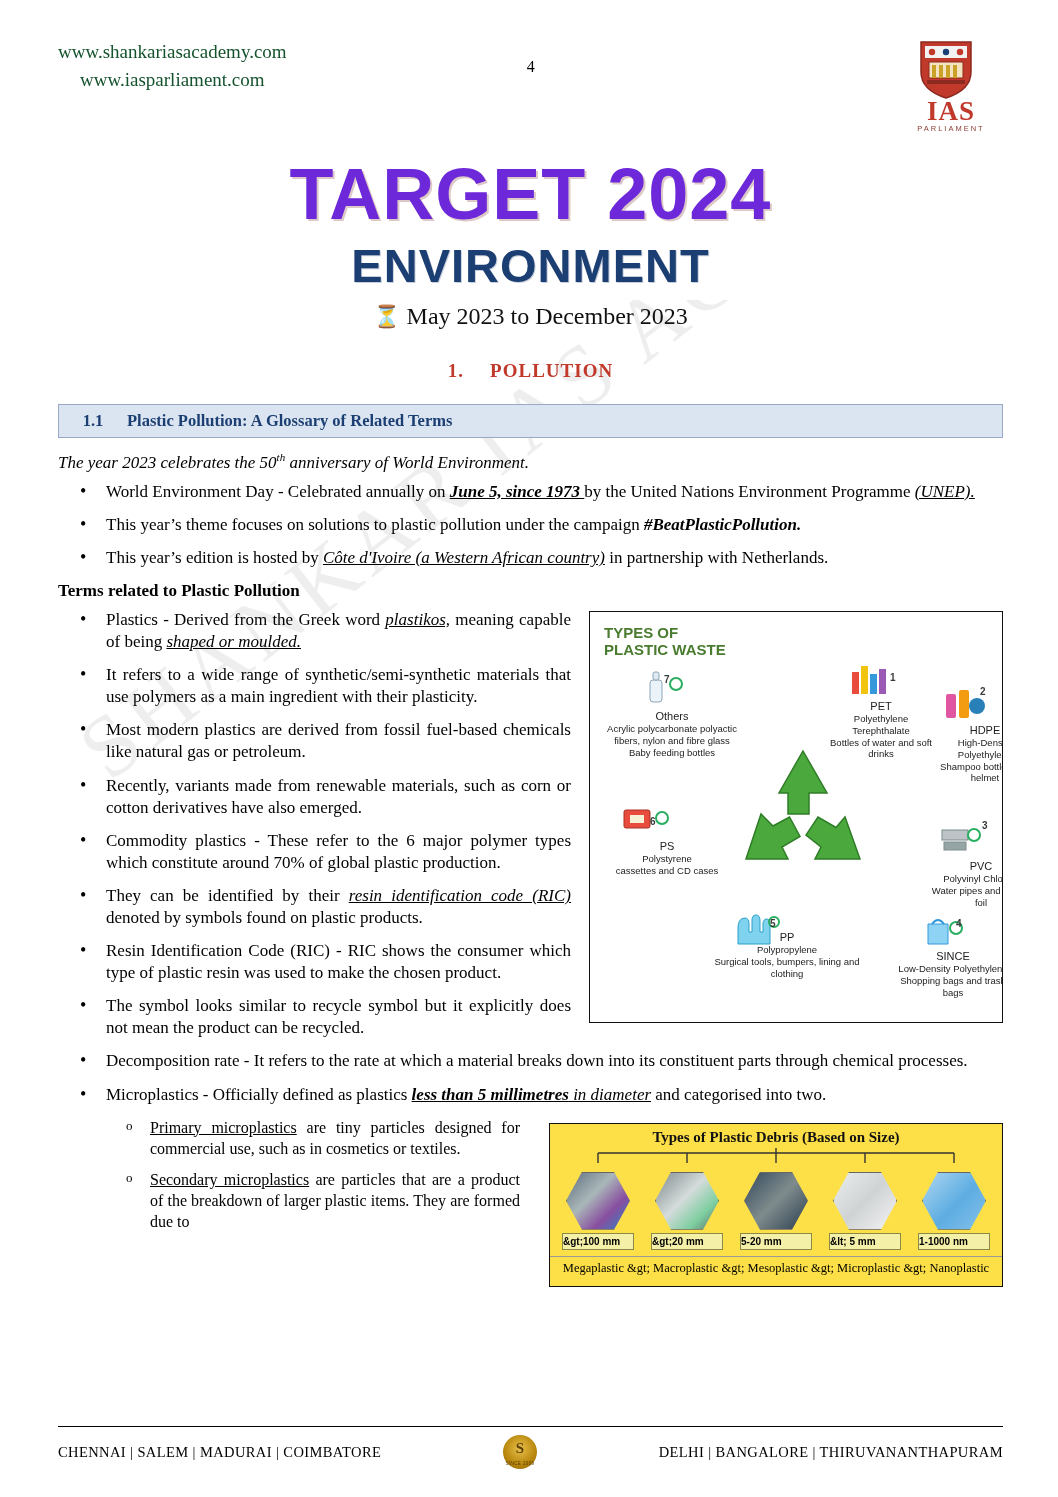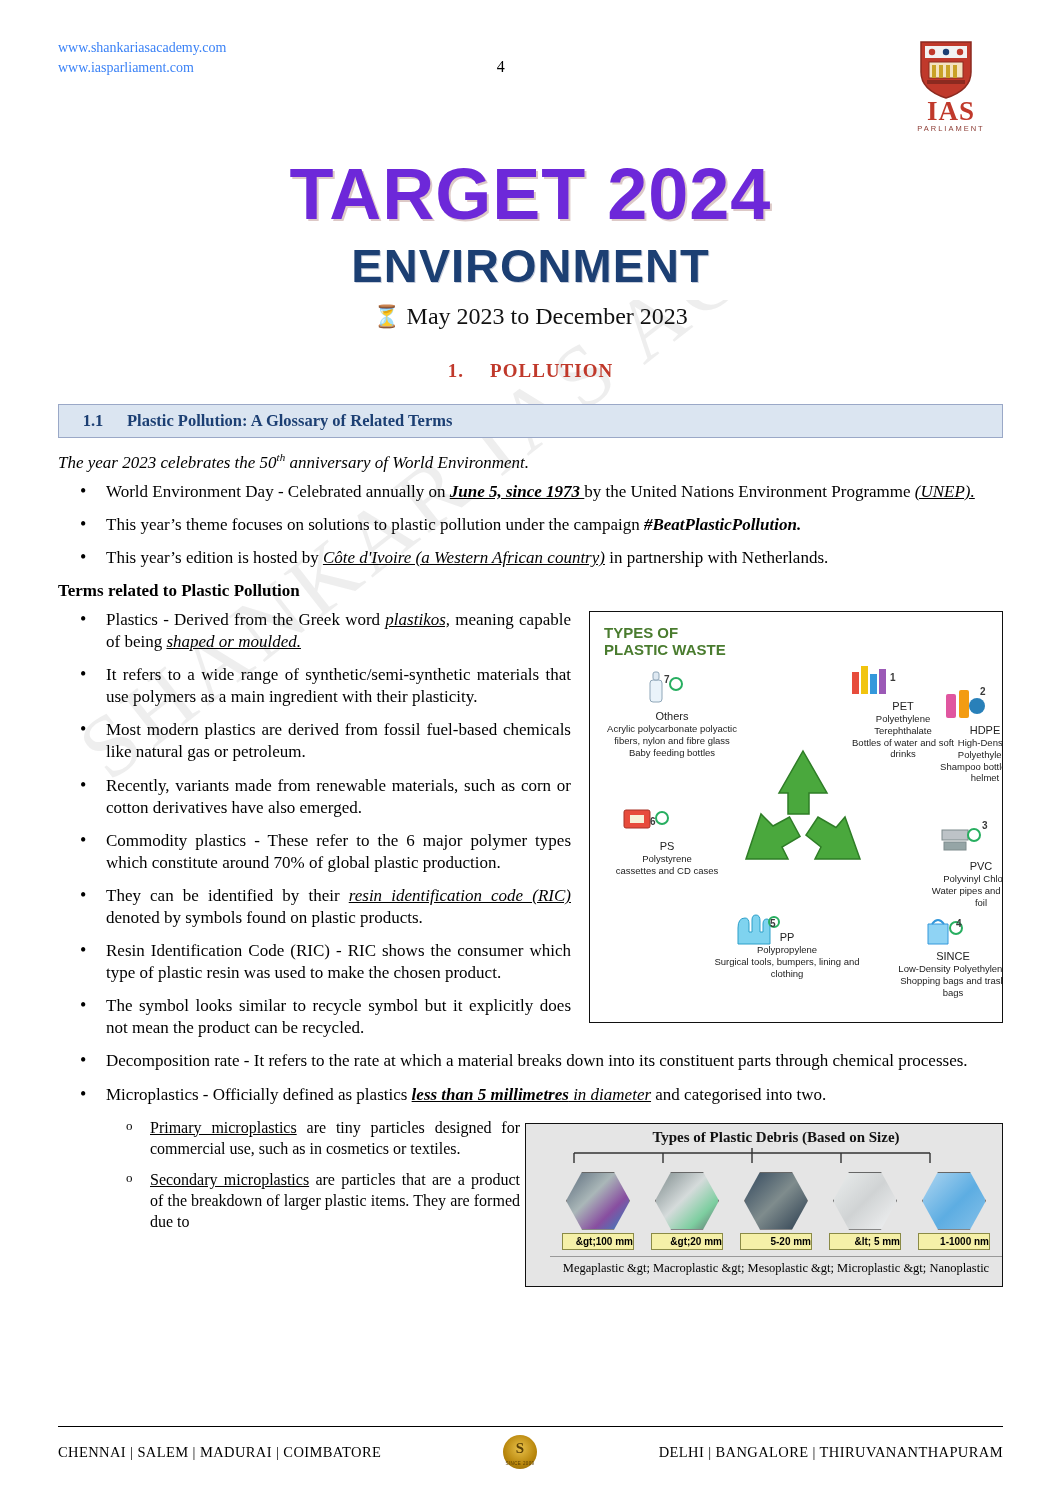--- a/index.html
+++ b/index.html
@@ -52,23 +52,24 @@
 
   
   .header {
     display: flex;
     justify-content: space-between;
     align-items: flex-start;
     height: 86px;
   }
   .header-left {
     font-family: "Liberation Serif", serif;
-    font-size: 14px;
+    font-size: 19px;
     line-height: 1.45;
-    color: #3b82f6;
+    color: #14532d;
+    text-align: center;
   }
   .header-center {
     font-size: 16px;
     padding-top: 20px;
     padding-right: 120px;
   }
   .logo {
     width: 108px;
     height: 104px;
     position: relative;
@@ -238,41 +239,40 @@
     color: #3a3a3a;
   }
 
   .figure2 {
     width: 452px;
     height: 162px;
     border: 1px solid #111;
     position: absolute;
     right: 0;
     bottom: 0;
-    background: #e5e5e5;
+    background: #fde047;
     overflow: hidden;
-    padding-left: 24px;
   }
   .fig2-title {
     text-align: center;
     font-family: "Liberation Serif", serif;
     font-weight: bold;
     font-size: 15px;
     padding-top: 5px;
     color: #111;
   }
   .debris-row {
     display: flex;
     justify-content: space-between;
     padding: 0 8px;
     margin-top: 4px;
   }
   .debris {
     width: 80px;
-    text-align: right;
+    text-align: left;
   }
   .hexa {
     width: 62px; height: 56px;
     margin: 0 auto;
     clip-path: polygon(25% 0%, 75% 0%, 100% 50%, 75% 100%, 25% 100%, 0% 50%);
     border: 1px solid #666;
   }
   .sizechip {
     margin: 3px auto 0;
     width: 70px;
@@ -433,21 +433,21 @@
         </div>
 
         <svg class="recycle-wrap" viewBox="0 0 100 100">
           <g fill="#4aa83d" stroke="#2e7d26" stroke-width="1">
             <path d="M50 6 L66 34 L54 34 L54 48 L40 48 L40 34 L34 34 Z"></path>
             <path d="M12 78 L22 48 L30 56 L41 50 L48 63 L36 70 L40 78 Z"></path>
             <path d="M88 78 L58 78 L62 70 L52 62 L60 50 L72 57 L78 50 Z"></path>
           </g>
         </svg>
 
-        <div class="lbl" style="left:236px; top:88px; width:110px;margin-left:22px;">
+        <div class="lbl" style="left:236px; top:88px; width:110px;">
           <b>PET</b>
           <span style="white-space:pre-line">Polyethylene Terephthalate
 Bottles of water and soft drinks</span>
         </div>
         <svg style="position:absolute;left:258px;top:48px;width:44px;height:40px" viewBox="0 0 44 40">
           <rect x="4" y="12" width="7" height="22" fill="#e74c3c"></rect>
           <rect x="13" y="6" width="7" height="28" fill="#f1c40f"></rect>
           <rect x="22" y="14" width="7" height="20" fill="#3498db"></rect>
           <rect x="31" y="9" width="7" height="25" fill="#9b59b6"></rect>
         </svg>

